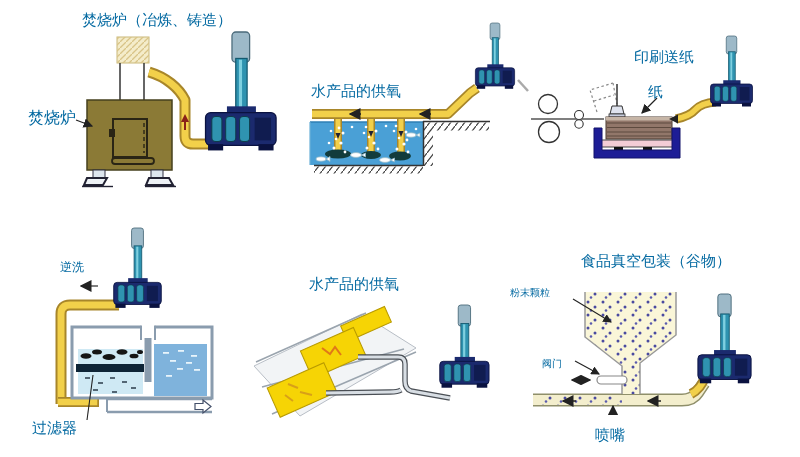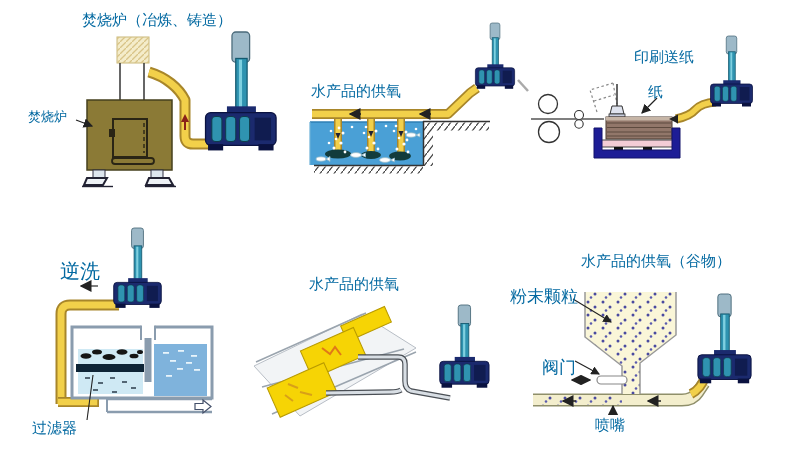--- a/index.html
+++ b/index.html
@@ -2,21 +2,21 @@
 <html><head>
 <meta charset="utf-8">
 <style>
   html,body{margin:0;padding:0;background:#fff;}
   #stage{position:relative;width:800px;height:457px;background:#ffffff;overflow:hidden;
          font-family:"DejaVu Sans",sans-serif;}
   #art{position:absolute;left:0;top:0;}
   .t{position:absolute;color:#0369a1;font-weight:normal;white-space:nowrap;
      font-family:"DejaVu Sans",sans-serif;line-height:1;}
   .title{font-size:15px;letter-spacing:0px;}
-  .lbl{font-size:17px;}
+  .lbl{font-size:10px;}
 </style>
 </head>
 <body>
 
 <div id="stage">
 
 <svg id="art" width="800" height="457" viewBox="0 0 800 457">
   <defs>
     <marker id="ah" markerWidth="8" markerHeight="8" refX="7" refY="4" orient="auto">
       <path d="M0,0 L8,4 L0,8 Z" fill="#222"></path>
@@ -277,24 +277,24 @@
 
     <path d="M705,377 Q701,389 691,394" fill="none" stroke="#a8862a" stroke-width="10"></path>
     <path d="M705,377 Q701,389 691,394" fill="none" stroke="#f2d04a" stroke-width="6.5"></path>
     <use href="#blower" transform="translate(696,294) scale(0.95)"></use>
   </g>
 </svg>
 
 <div class="t title" style="left:82px;top:13px;">焚烧炉（冶炼、铸造）</div>
 <div class="t title" style="left:311px;top:84px;">水产品的供氧</div>
 <div class="t title" style="left:607px;top:50px;padding-left:27px;">印刷送纸</div>
-<div class="t title" style="left:60px;top:261px;font-size:20px;">逆洗</div>
+<div class="t title" style="left:60px;top:261px;font-size:12px;">逆洗</div>
 <div class="t title" style="left:309px;top:277px;">水产品的供氧</div>
-<div class="t title" style="left:581px;top:254px;">水产品的供氧（谷物）</div>
-
-<div class="t lbl" style="left:28px;top:110px;font-size:13px;">焚烧炉</div>
+<div class="t title" style="left:581px;top:254px;">食品真空包装（谷物）</div>
+
+<div class="t lbl" style="left:28px;top:110px;font-size:16px;">焚烧炉</div>
 <div class="t lbl" style="left:648px;top:85px;font-size:15px;">纸</div>
 <div class="t lbl" style="left:32px;top:421px;font-size:15px;">过滤器</div>
 <div class="t lbl" style="left:510px;top:288px;">粉末颗粒</div>
 <div class="t lbl" style="left:542px;top:359px;">阀门</div>
-<div class="t lbl" style="left:595px;top:418px;font-size:15px;">喷嘴</div>
+<div class="t lbl" style="left:595px;top:428px;font-size:15px;">喷嘴</div>
 
 </div>
 
 </body></html>

